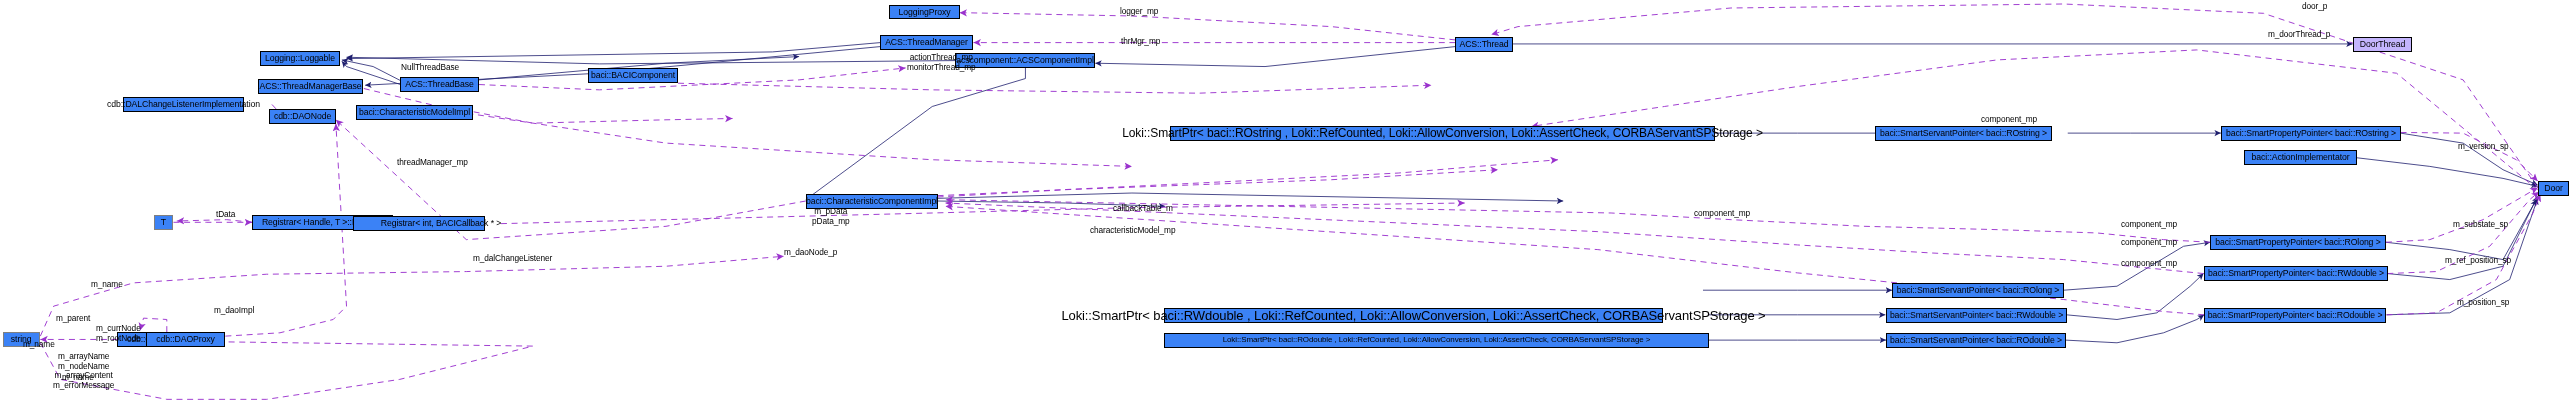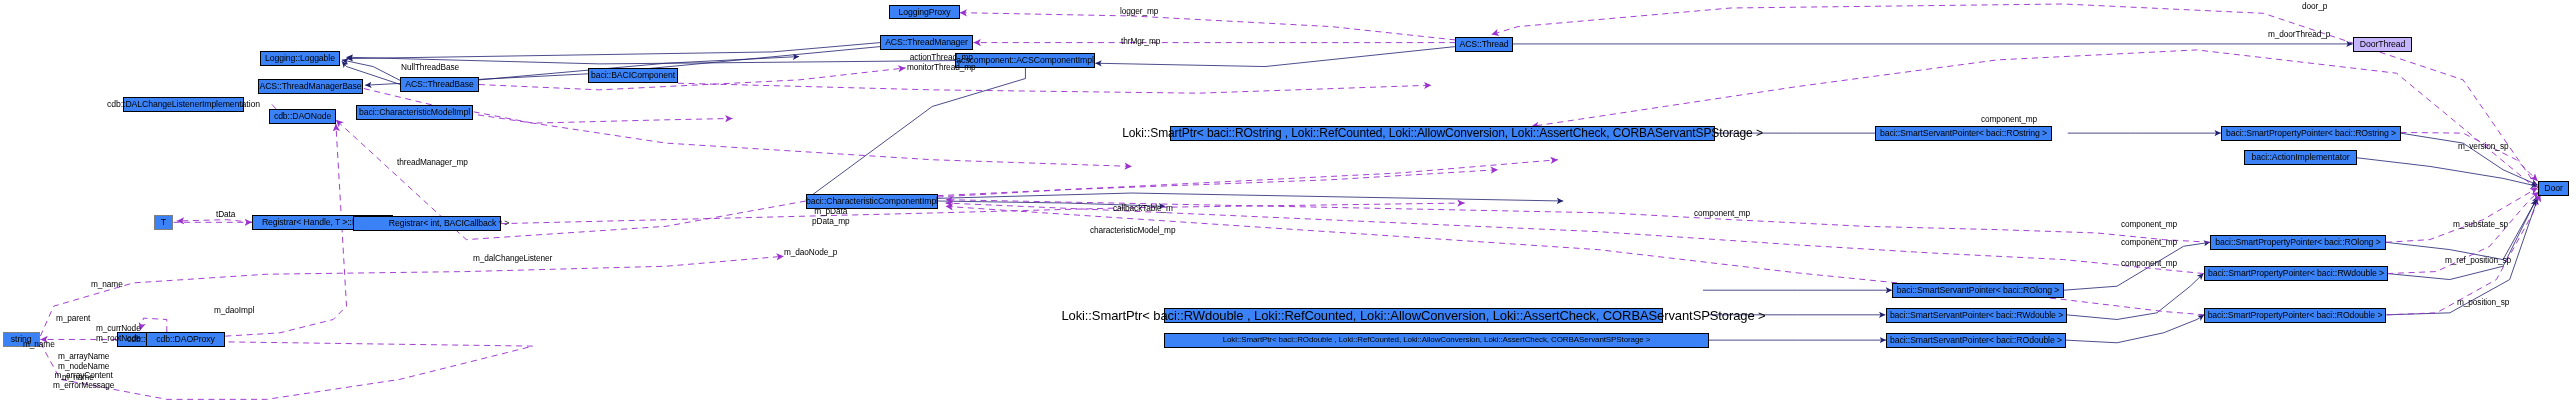--- a/index.html
+++ b/index.html
@@ -123,21 +123,21 @@
   <div class="node" style="left:1455px;top:37px;width:58px;">ACS::Thread</div>
   <div class="node highlight" style="left:2353px;top:37px;width:59px;">DoorThread</div>
   <div class="node" style="left:258px;top:79px;width:105px;">ACS::ThreadManagerBase</div>
   <div class="node" style="left:400px;top:77px;width:79px;">ACS::ThreadBase</div>
   <div class="node" style="left:1170px;top:126px;width:545px;font-size:12px;">Loki::SmartPtr&lt; baci::ROstring , Loki::RefCounted, Loki::AllowConversion, Loki::AssertCheck, CORBAServantSPStorage &gt;</div>
   <div class="node" style="left:1875px;top:126px;width:177px;">baci::SmartServantPointer&lt; baci::ROstring &gt;</div>
   <div class="node" style="left:2221px;top:126px;width:180px;">baci::SmartPropertyPointer&lt; baci::ROstring &gt;</div>
   <div class="node" style="left:2244px;top:150px;width:113px;text-align:center;">baci::ActionImplementator</div>
   <div class="node grayborder" style="left:154px;top:215px;width:18.6px;">T</div>
   <div class="node" style="left:252px;top:215px;width:141px;">Registrar&lt; Handle, T &gt;::Element</div>
-  <div class="node" style="left:353px;top:216px;width:148px;padding-left:48px;">Registrar&lt; int, BACICallback * &gt;</div>
+  <div class="node" style="left:353px;top:216px;width:132px;padding-left:48px;">Registrar&lt; int, BACICallback * &gt;</div>
   <div class="node" style="left:588px;top:68px;width:90px;">baci::BACIComponent</div>
   <div class="node" style="left:806px;top:194px;width:132px;">baci::CharacteristicComponentImpl</div>
   <div class="node" style="left:123px;top:97px;width:121px;">cdb::DALChangeListenerImplementation</div>
   <div class="node" style="left:269px;top:109px;width:67px;">cdb::DAONode</div>
   <div class="node" style="left:356px;top:105px;width:117px;">baci::CharacteristicModelImpl</div>
   <div class="node" style="left:1164px;top:308px;width:499px;font-size:13px;">Loki::SmartPtr&lt; baci::RWdouble , Loki::RefCounted, Loki::AllowConversion, Loki::AssertCheck, CORBAServantSPStorage &gt;</div>
   <div class="node" style="left:1164px;top:333px;width:545px;font-size:8px;">Loki::SmartPtr&lt; baci::ROdouble , Loki::RefCounted, Loki::AllowConversion, Loki::AssertCheck, CORBAServantSPStorage &gt;</div>
   <div class="node" style="left:1892px;top:283px;width:172px;">baci::SmartServantPointer&lt; baci::ROlong &gt;</div>
   <div class="node" style="left:1886px;top:308px;width:181px;">baci::SmartServantPointer&lt; baci::RWdouble &gt;</div>
   <div class="node" style="left:1886px;top:333px;width:180px;">baci::SmartServantPointer&lt; baci::ROdouble &gt;</div>

